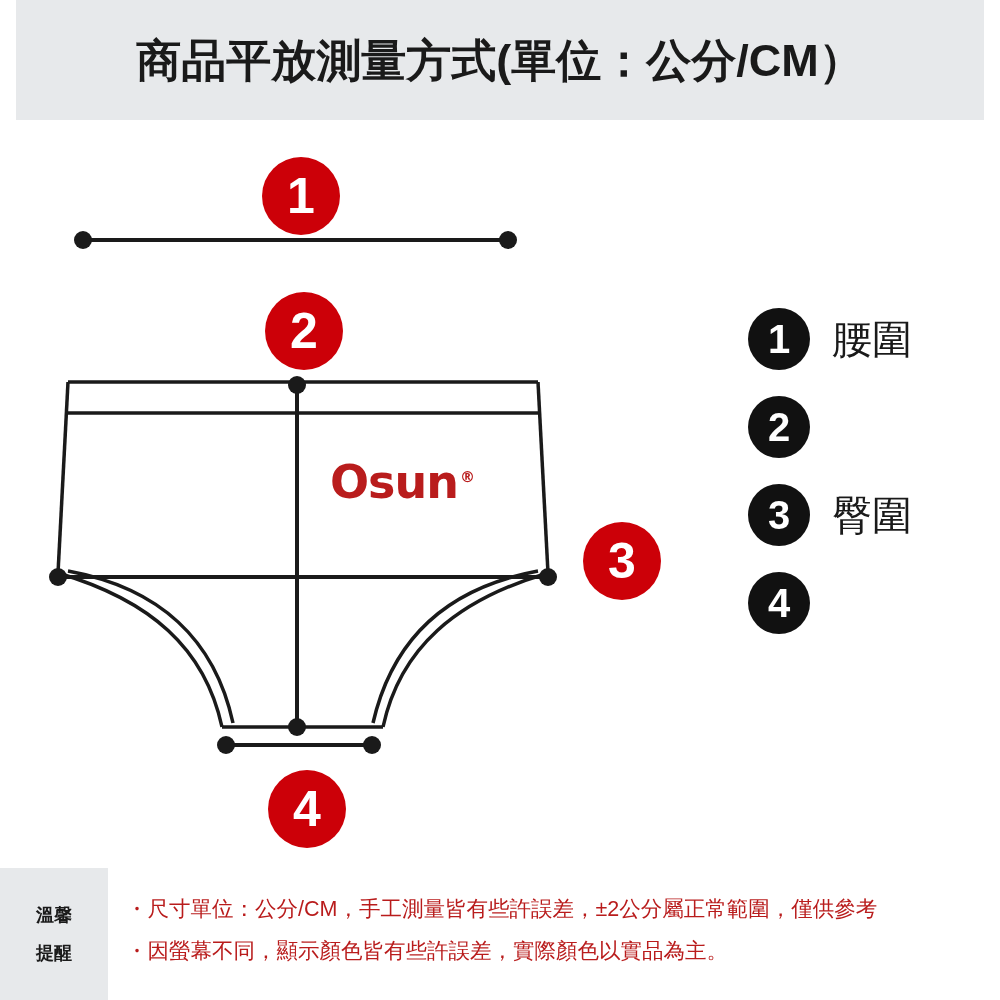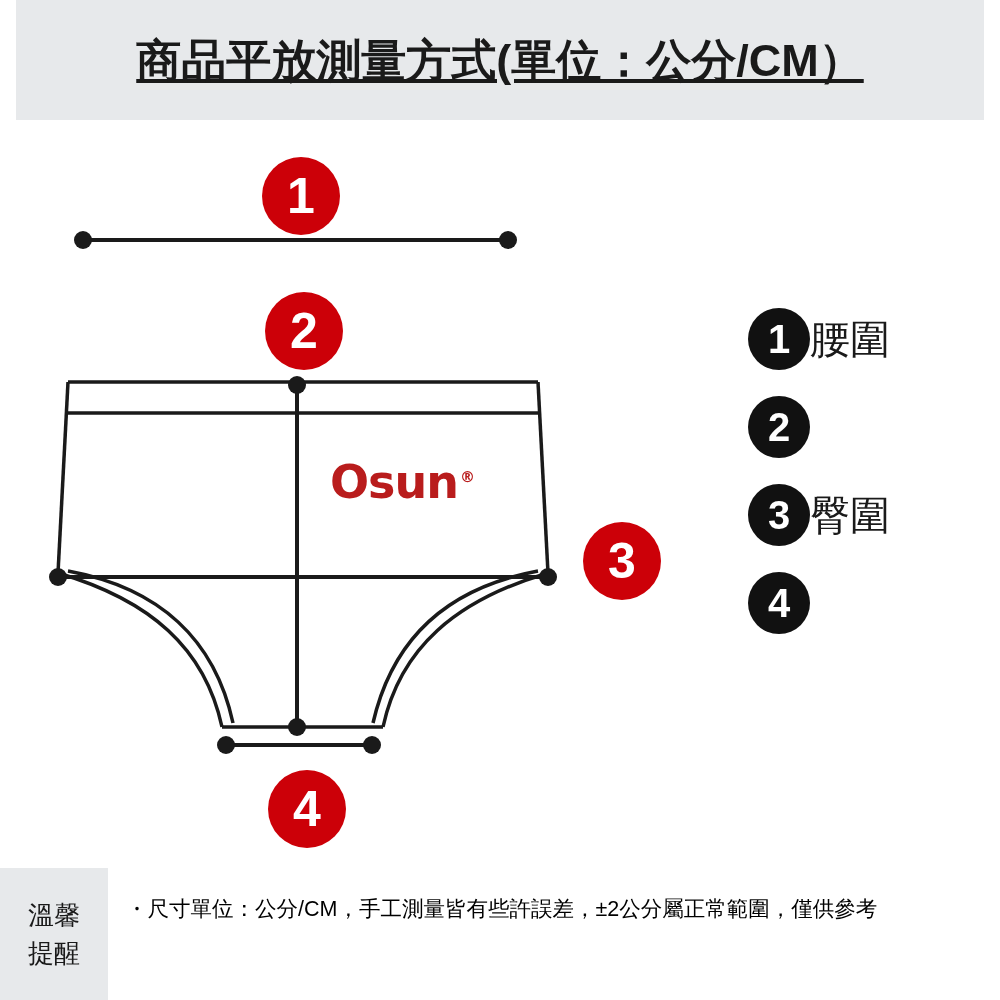--- a/index.html
+++ b/index.html
@@ -50,21 +50,20 @@
     left: 0;
     top: 34px;
     width: 1000px;
     text-align: center;
     font-size: 45px;
     font-weight: bold;
     color: #1a1a1a;
     letter-spacing: 0px;
     line-height: 54px;
     white-space: nowrap;
-    text-decoration: underline;
   }
 
   
   .legend {
     position: absolute;
     left: 748px;
     top: 295px;
     width: 240px;
   }
   .legend-row {
@@ -79,20 +78,21 @@
     background: #111111;
     color: #ffffff;
     font-size: 40px;
     font-weight: bold;
     display: flex;
     align-items: center;
     justify-content: center;
     flex: none;
   }
   .legend-label {
+    margin-left: 22px;
     font-size: 40px;
     color: #1a1a1a;
     font-weight: 500;
     white-space: nowrap;
   }
 
   
   .callout {
     position: absolute;
     border-radius: 50%;
@@ -149,34 +149,34 @@
     top: 868px;
     width: 108px;
     height: 132px;
     background: #e7e9eb;
     display: flex;
     flex-direction: column;
     align-items: center;
     justify-content: center;
   }
   .footer-tag span {
-    font-size: 26px;
+    font-size: 18px;
     color: #1a1a1a;
-    font-weight: normal;
+    font-weight: bold;
     line-height: 38px;
   }
   .footer-notes {
     position: absolute;
     left: 126px;
     top: 888px;
     width: 860px;
   }
   .footer-notes .note {
     font-size: 21.5px;
-    color: #000000;
+    color: #b91c1c;
     line-height: 42px;
     white-space: nowrap;
   }
   .footer-right-stripe {
     position: absolute;
     right: 0;
     top: 868px;
     width: 14px;
     height: 132px;
     background: #ffffff;
@@ -269,16 +269,17 @@
     </div>
   </div>
 
   <div class="footer-band"></div>
   <div class="footer-tag">
     <span>溫馨</span>
     <span>提醒</span>
   </div>
   <div class="footer-notes">
     <div class="note">・尺寸單位：公分/CM，手工測量皆有些許誤差，±2公分屬正常範圍，僅供參考</div>
+    <div class="note">・因螢幕不同，顯示顏色皆有些許誤差，實際顏色以實品為主。</div>
   </div>
   <div class="footer-right-stripe"></div>
 
 </div>
 
 </body></html>

